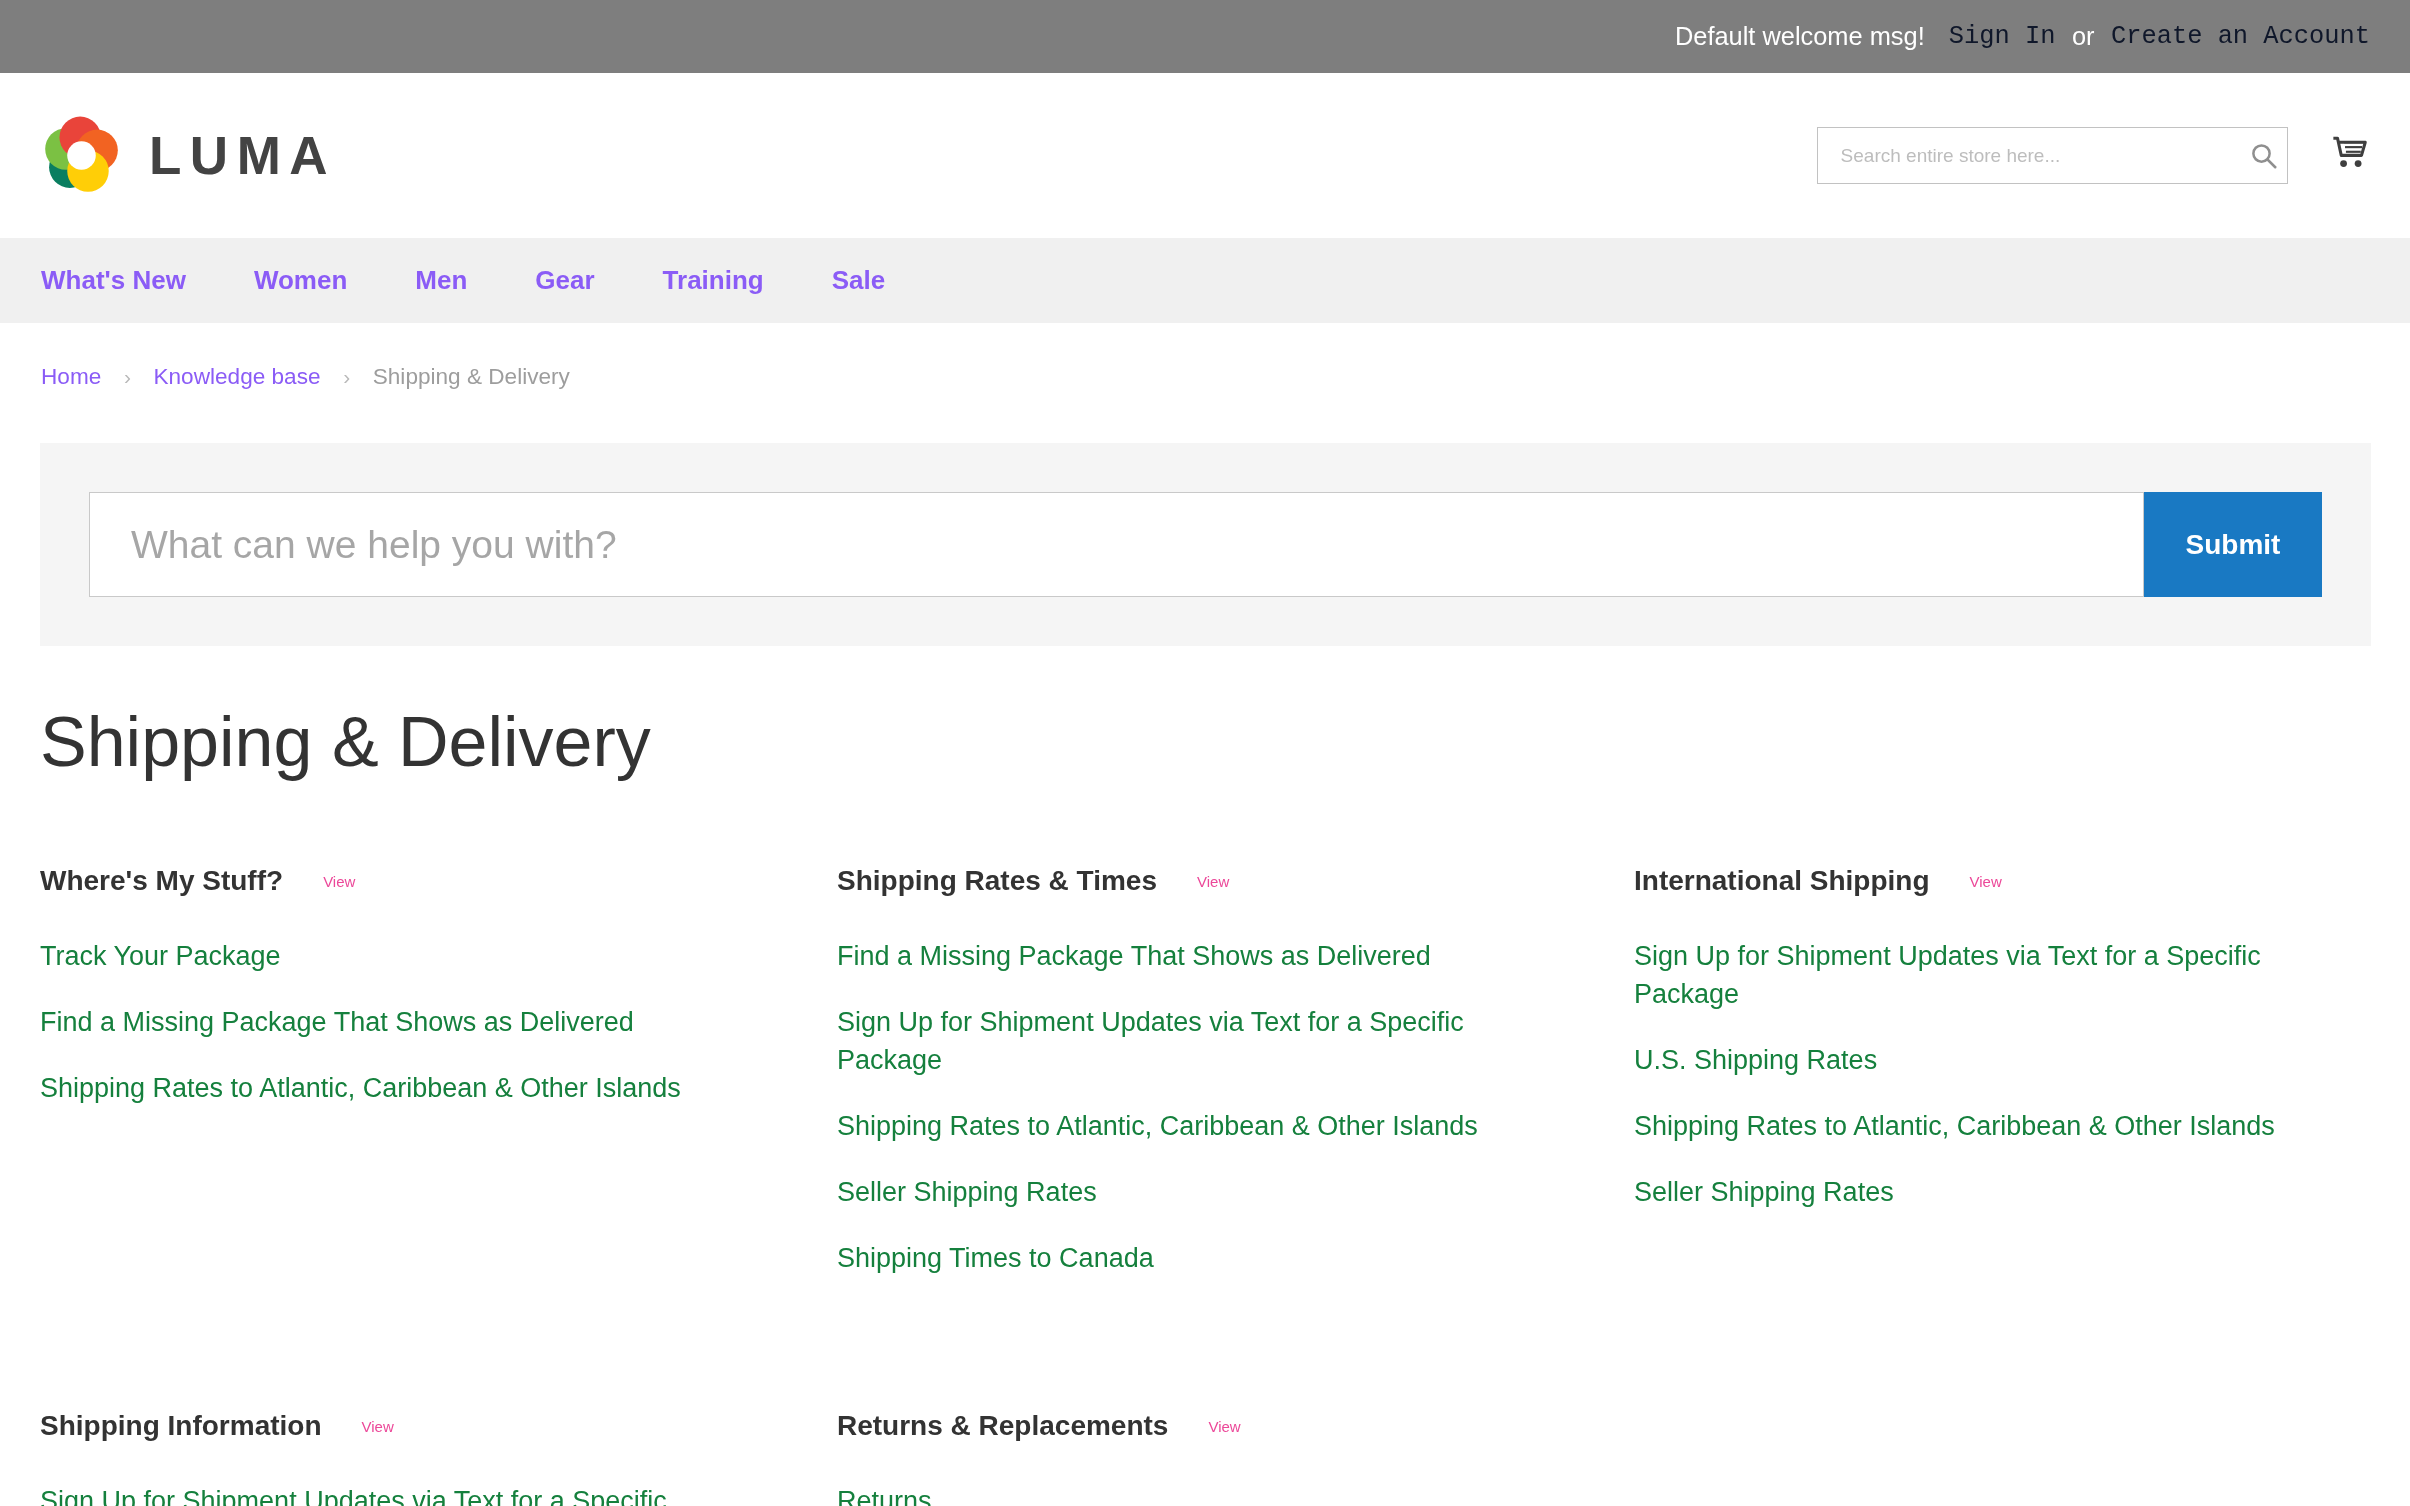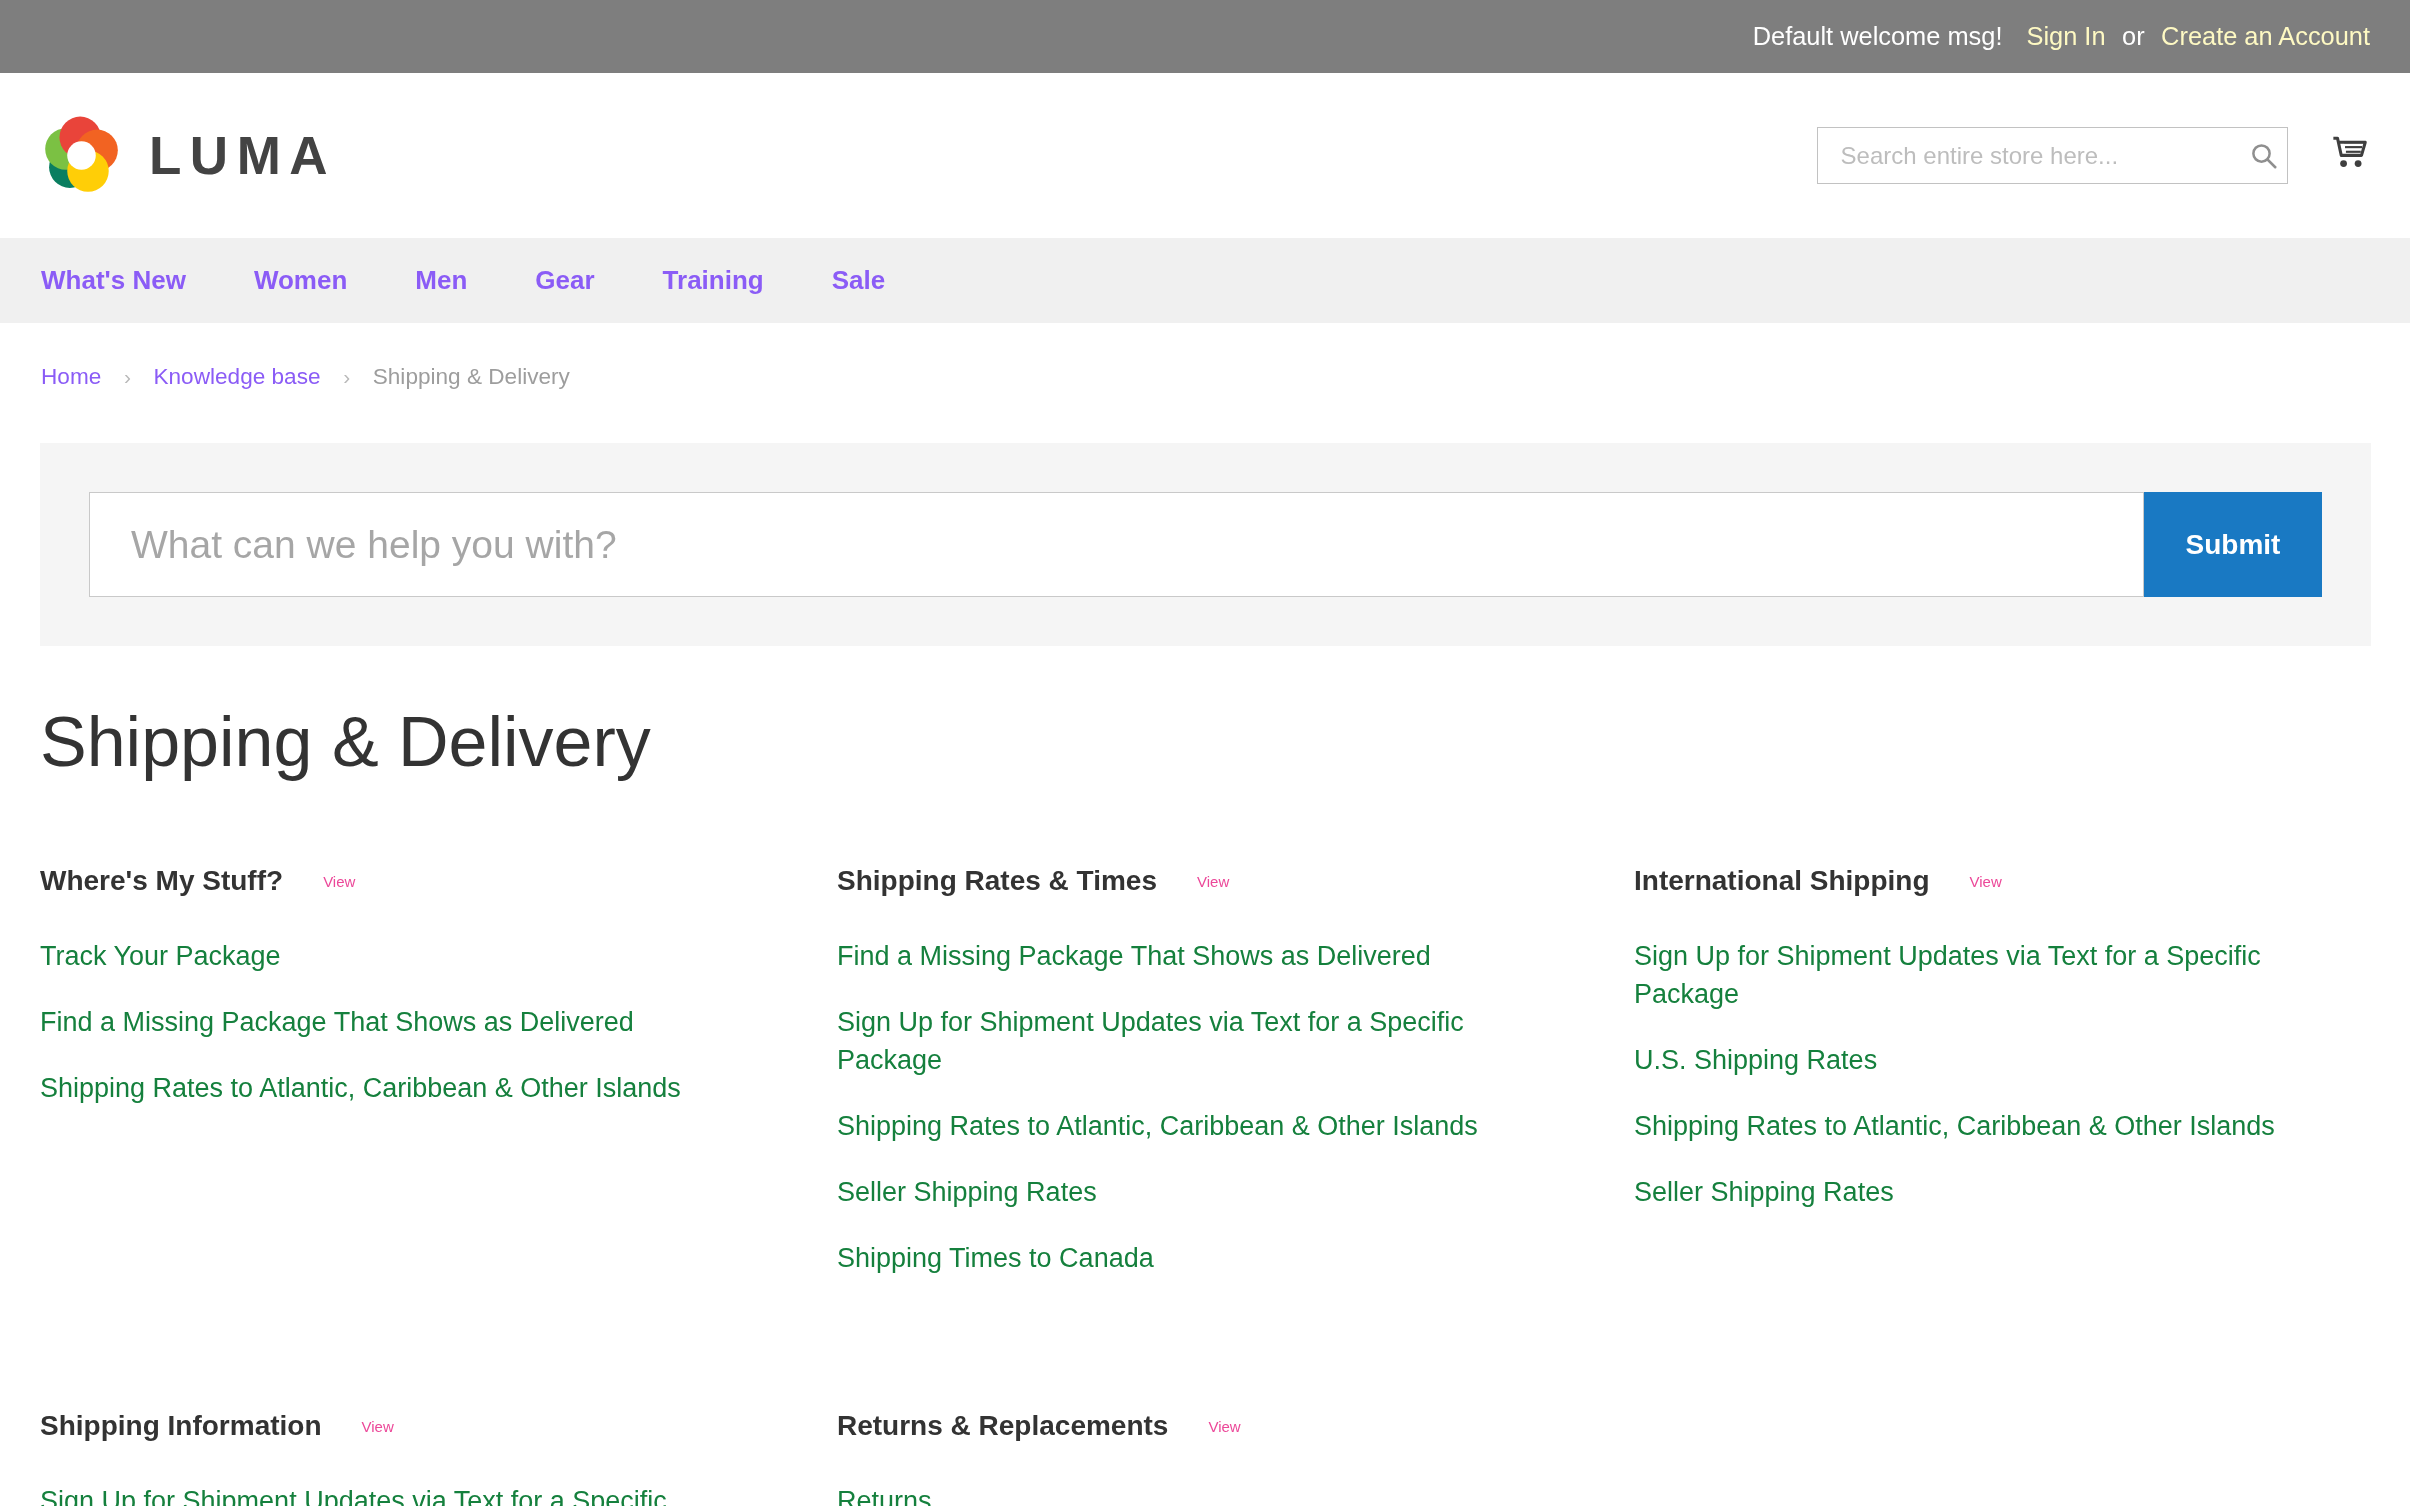--- a/index.html
+++ b/index.html
@@ -3,31 +3,31 @@
 <meta charset="utf-8">
 <style>
   * { margin:0; padding:0; box-sizing:border-box; }
   html,body { width:2411px; height:1507px; overflow:hidden; background:#fff;
     font-family:"Liberation Sans","DejaVu Sans",sans-serif; color:#333; }
   a { cursor:pointer; }
 
   
   .top-bar { height:73px; background:#7e7e7e; display:flex; align-items:center;
     justify-content:flex-end; gap:24px; padding:0 41px; color:#fff; font-size:25.4px; }
-  .top-bar a { color:#fef9c3; text-decoration:none; }
+  .top-bar a { color:#0f172a; text-decoration:none;font-family:Liberation Mono, monospace; }
   .top-bar .or { margin:0 -7.5px; }
 
   
   .header { display:flex; align-items:center; justify-content:space-between; padding:41px 40px; }
   .logo-wrap { display:flex; align-items:center; gap:26px; cursor:pointer; }
   .logo-text { font-size:53px; font-weight:700; letter-spacing:8.5px; color:#434343; }
   .header-right { display:flex; align-items:center; gap:40px; }
   .store-search { position:relative; width:471px; }
   .store-search input { width:100%; height:57px; border:0.9px solid #c2c2c2;
-    font-size:24px; padding:0 60px 0 22.6px; color:#333; background:#fff; outline:none; }
+    font-size:19px; padding:0 60px 0 22.6px; color:#333; background:#fff; outline:none; }
   .store-search input::placeholder { color:#bdbdbd; }
   .search-btn { position:absolute; right:9.4px; top:50%; transform:translateY(-50%);
     background:none; border:none; cursor:pointer; display:flex; }
   .cart-btn { background:none; border:none; cursor:pointer; display:flex; margin-top:-5.6px; }
 
   
   .nav { background:#f0f0f0; height:85px; display:flex; align-items:center;
     gap:68px; padding:0 41px; font-size:26px; font-weight:700; color:#575757; }
   .nav a { color:#8b5cf6; text-decoration:none; }
 

